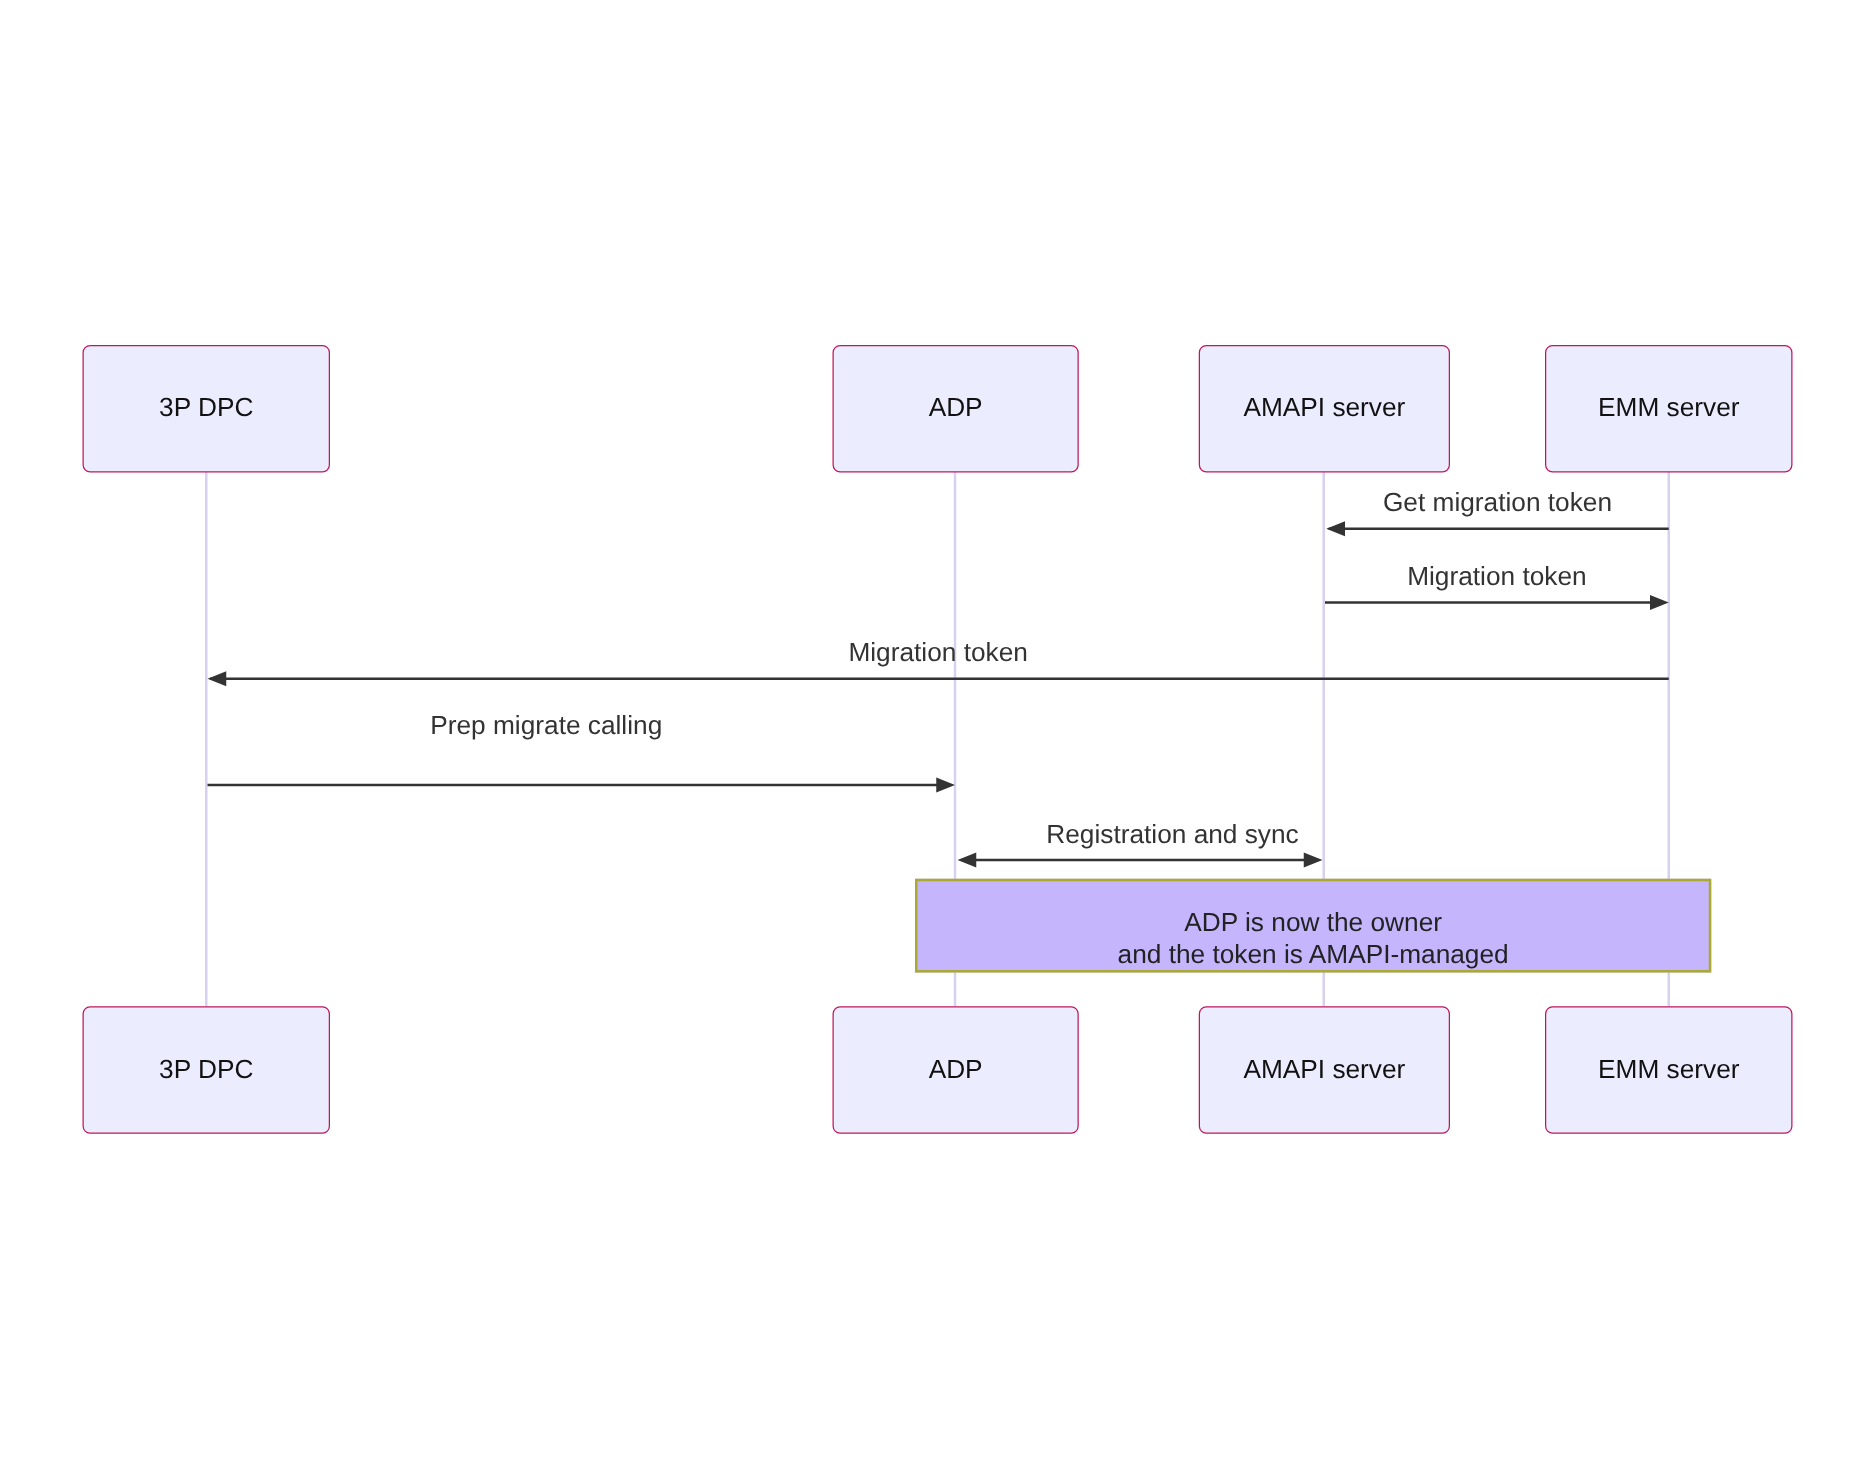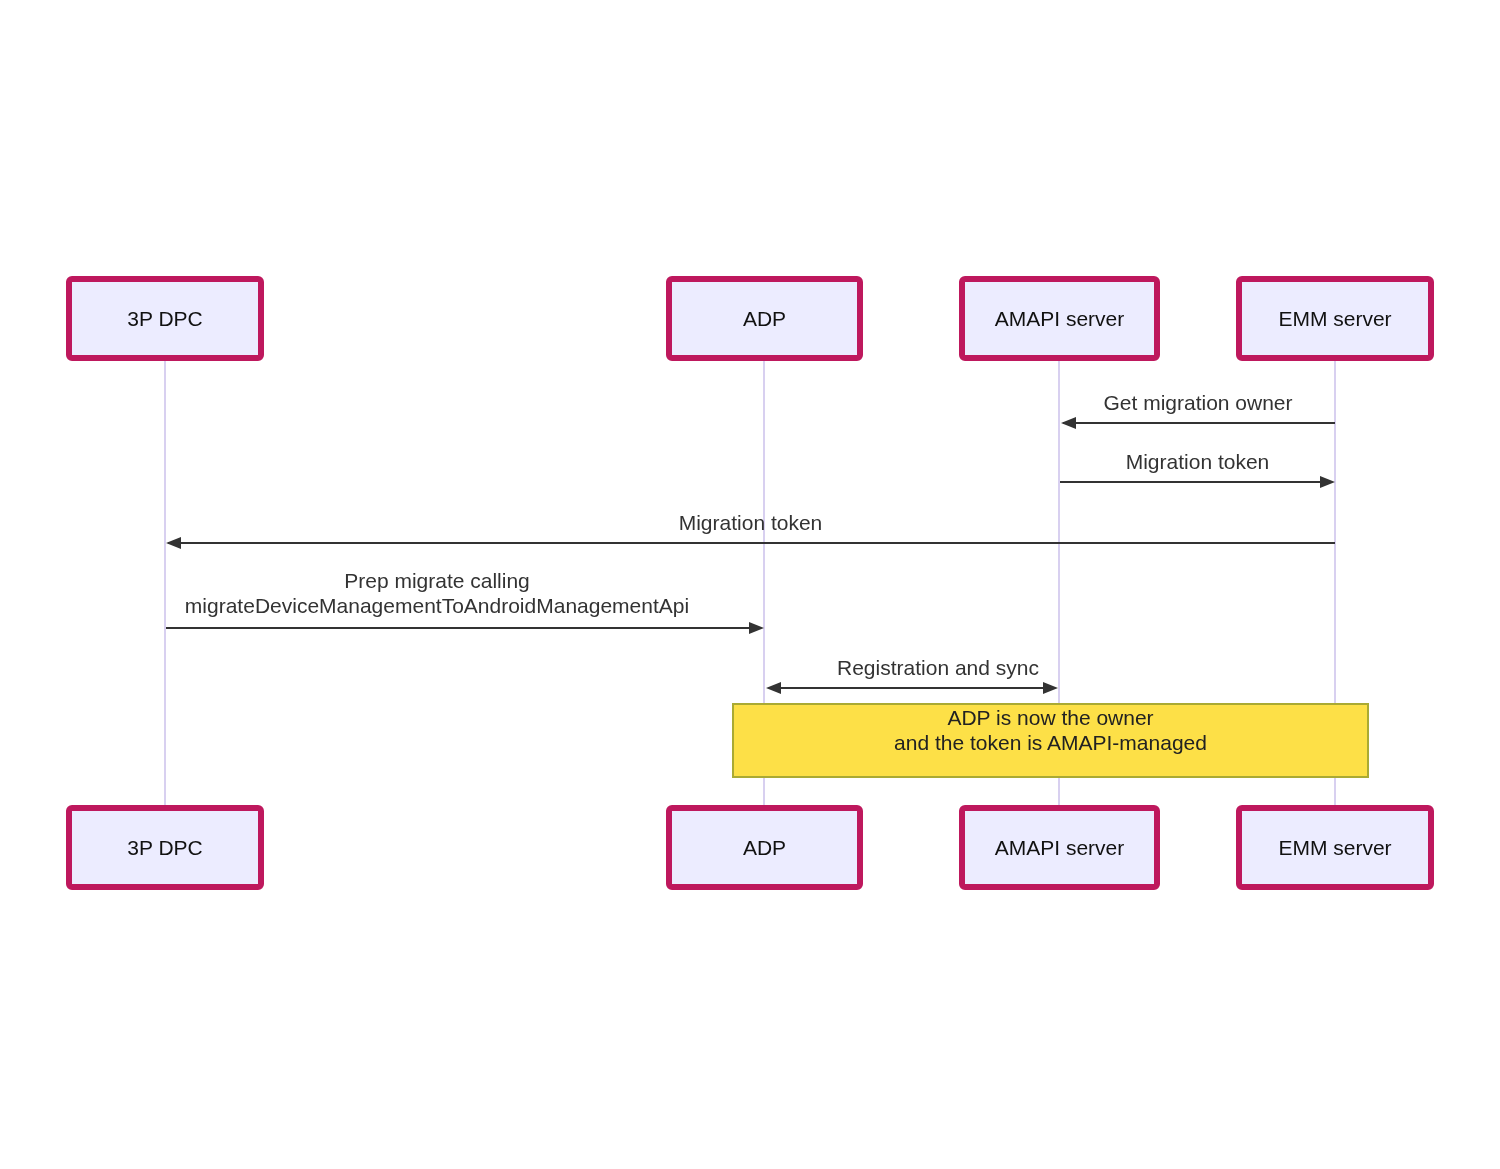--- a/index.html
+++ b/index.html
@@ -6,23 +6,23 @@
   .diagram {
     position: relative;
     width: 1500px;
     height: 1169px;
     background: #ffffff;
     font-family: "Liberation Sans", "DejaVu Sans", sans-serif;
     overflow: hidden;
   }
   .actor {
     position: absolute;
-    height: 85px;
+    height: 102px;
     background: #ECECFF;
-    border: 6px solid #be185d;
+    border: 1px solid #be185d;
     border-radius: 6px;
     box-sizing: border-box;
     display: flex;
     align-items: center;
     justify-content: center;
     font-size: 21px;
     color: #111111;
   }
   .lifeline {
     position: absolute;
@@ -53,64 +53,63 @@
   }
   .arrow.left  { border-right: 15px solid #333333; }
   .arrow.right { border-left: 15px solid #333333; }
   .note {
     position: absolute;
     left: 732px;
     top: 703px;
     width: 637px;
     height: 75px;
     box-sizing: border-box;
-    background: #fde047;
+    background: #c4b5fd;
     border: 2px solid #AAAA33;
     display: flex;
     flex-direction: column;
     align-items: center;
-    justify-content: flex-start;
+    justify-content: flex-end;
     font-size: 21px;
     line-height: 25px;
     color: #222222;
     text-align: center;
   }
 </style>
 </head>
 <body>
 
 <div class="diagram">
 
   <div class="lifeline" style="left:164px"></div>
   <div class="lifeline" style="left:763px"></div>
   <div class="lifeline" style="left:1058px"></div>
   <div class="lifeline" style="left:1334px"></div>
 
   <div>
-    <div class="msg-label" style="left:1061px;top:390px;width:274px">Get migration owner</div>
+    <div class="msg-label" style="left:1061px;top:390px;width:274px">Get migration token</div>
     <div class="msg-line" style="left:1063px;top:422px;width:272px"></div>
     <div class="arrow left" style="left:1061px;top:417px"></div>
   </div>
 
   <div>
     <div class="msg-label" style="left:1060px;top:449px;width:275px">Migration token</div>
     <div class="msg-line" style="left:1060px;top:481px;width:262px"></div>
     <div class="arrow right" style="left:1320px;top:476px"></div>
   </div>
 
   <div>
     <div class="msg-label" style="left:166px;top:510px;width:1169px">Migration token</div>
     <div class="msg-line" style="left:168px;top:542px;width:1167px"></div>
     <div class="arrow left" style="left:166px;top:537px"></div>
   </div>
 
   <div>
     <div class="msg-label" style="left:166px;top:568px;width:542px">
       <div>Prep migrate calling</div>
-      <div>migrateDeviceManagementToAndroidManagementApi</div>
     </div>
     <div class="msg-line" style="left:166px;top:627px;width:584px"></div>
     <div class="arrow right" style="left:749px;top:622px"></div>
   </div>
 
   <div>
     <div class="msg-label" style="left:766px;top:655px;width:344px">Registration and sync</div>
     <div class="msg-line" style="left:770px;top:687px;width:284px"></div>
     <div class="arrow left" style="left:766px;top:682px"></div>
     <div class="arrow right" style="left:1043px;top:682px"></div>

